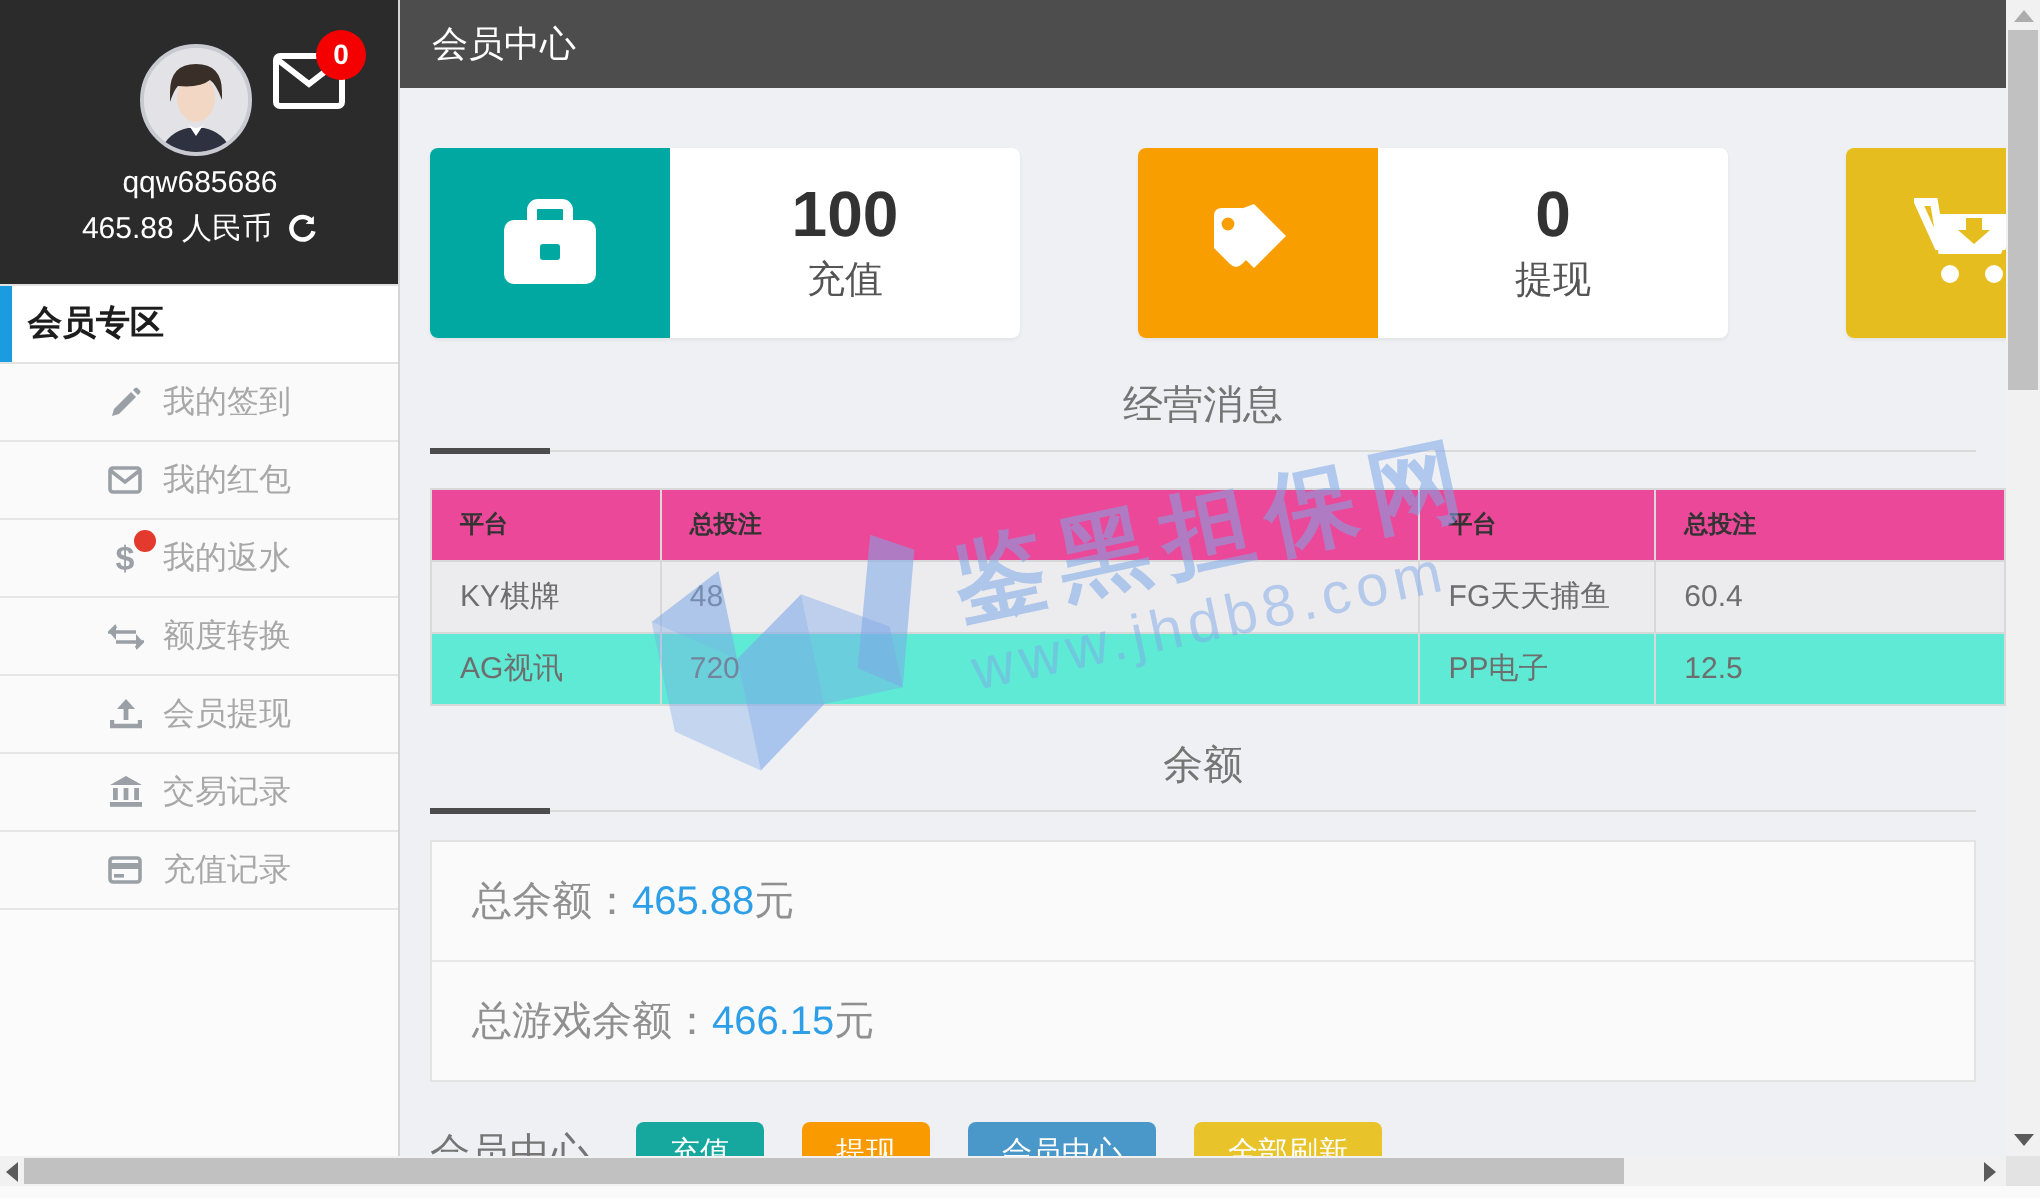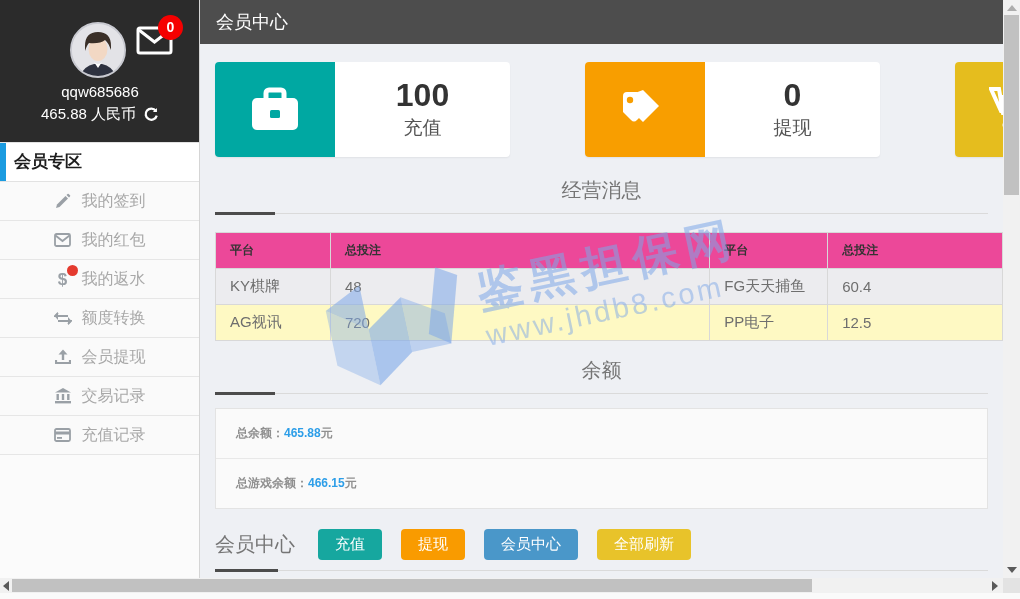--- a/index.html
+++ b/index.html
@@ -20,41 +20,41 @@
   .side-item { height:39px; background:#fafafa; border-bottom:1px solid #e6e6e6; display:flex; align-items:center; justify-content:center; gap:10px; font-size:16px; color:#a8a8a8; cursor:pointer; }
   .side-item .ic { width:18px; height:18px; position:relative; flex:none; display:flex; align-items:center; justify-content:center; }
   .reddot { position:absolute; right:-6px; top:-5px; width:11px; height:11px; border-radius:50%; background:#e43a2e; }
 
   
   .topbar { position:absolute; left:200px; top:0; width:870px; height:44px; background:#4d4d4d; color:#fff; font-size:18px; line-height:44px; padding-left:16px; }
 
   
   .content { position:absolute; left:200px; top:44px; width:803px; height:534px; overflow:hidden; }
 
-  .cards { display:flex; flex-wrap:nowrap; gap:75px; margin:18px 0 0 15px; }
+  .cards { display:flex; flex-wrap:nowrap; gap:59px; margin:30px 0 0 15px; }
   .card { flex:none; width:295px; height:95px; background:#fff; border-radius:4px; display:flex; box-shadow:0 1px 2px rgba(0,0,0,.06); }
   .card-ic { width:120px; border-radius:4px 0 0 4px; display:flex; align-items:center; justify-content:center; }
   .card-info { flex:1; display:flex; flex-direction:column; align-items:center; justify-content:center; }
   .card-num { font-size:32px; font-weight:bold; color:#333; line-height:1.1; }
   .card-lab { font-size:19px; color:#555; margin-top:2px; }
 
   .sec-head { margin:20px 15px 0; border-bottom:1px solid #dadada; padding-bottom:9px; position:relative;text-align:center; }
   .sec-title { font-size:20px; color:#757575; }
   .sec-head::after { content:''; position:absolute; left:0; bottom:-2px; width:60px; height:3px; background:#4c4c4c; }
 
   table.biz { width:788px; margin:18px 0 0 15px; border-collapse:collapse; background:#fff; }
   table.biz th, table.biz td { border:1px solid #d8d8d8; text-align:left; }
   table.biz th { padding:9px 14px; font-size:12px; color:#333; background:#ec4899; }
   table.biz td { padding:8px 14px; font-size:15px; color:#6e6e6e; }
   table.biz tr.r1 td { background:#ececef; }
-  table.biz tr.r2 td { background:#fef9c3; }
+  table.biz tr.r2 td { background:#5eead4; }
   .c1 { width:115px; } .c2 { width:380px; } .c3 { width:118px; } .c4 { width:175px; }
 
   .bal-box { margin:14px 15px 0; background:#fafafa; border:1px solid #e3e3e3; }
-  .bal-row { padding:16px 20px; font-size:12px; color:#909090;font-weight:bold; }
+  .bal-row { padding:16px 20px; font-size:20px; color:#909090; }
   .bal-row + .bal-row { border-top:1px solid #e8e8e8; }
   .bal-val { color:#2d9ee8; }
 
   .plat-head { display:flex; align-items:center; margin:20px 15px 0; border-bottom:1px solid #dadada; padding-bottom:10px; position:relative; }
   .plat-head::after { content:''; position:absolute; left:0; bottom:-2px; width:63px; height:3px; background:#4c4c4c; }
   .plat-btns { display:flex; gap:19px; margin-left:23px; }
   .pbtn { border:none; color:#fff; font-size:15px; padding:6px 17px; border-radius:4px; cursor:pointer; font-family:inherit; }
   .pbtn.teal { background:#16a79f; } .pbtn.orange { background:#f99b00; }
   .pbtn.blue { background:#4a97c9; } .pbtn.gold { background:#e8c32a; }
 

